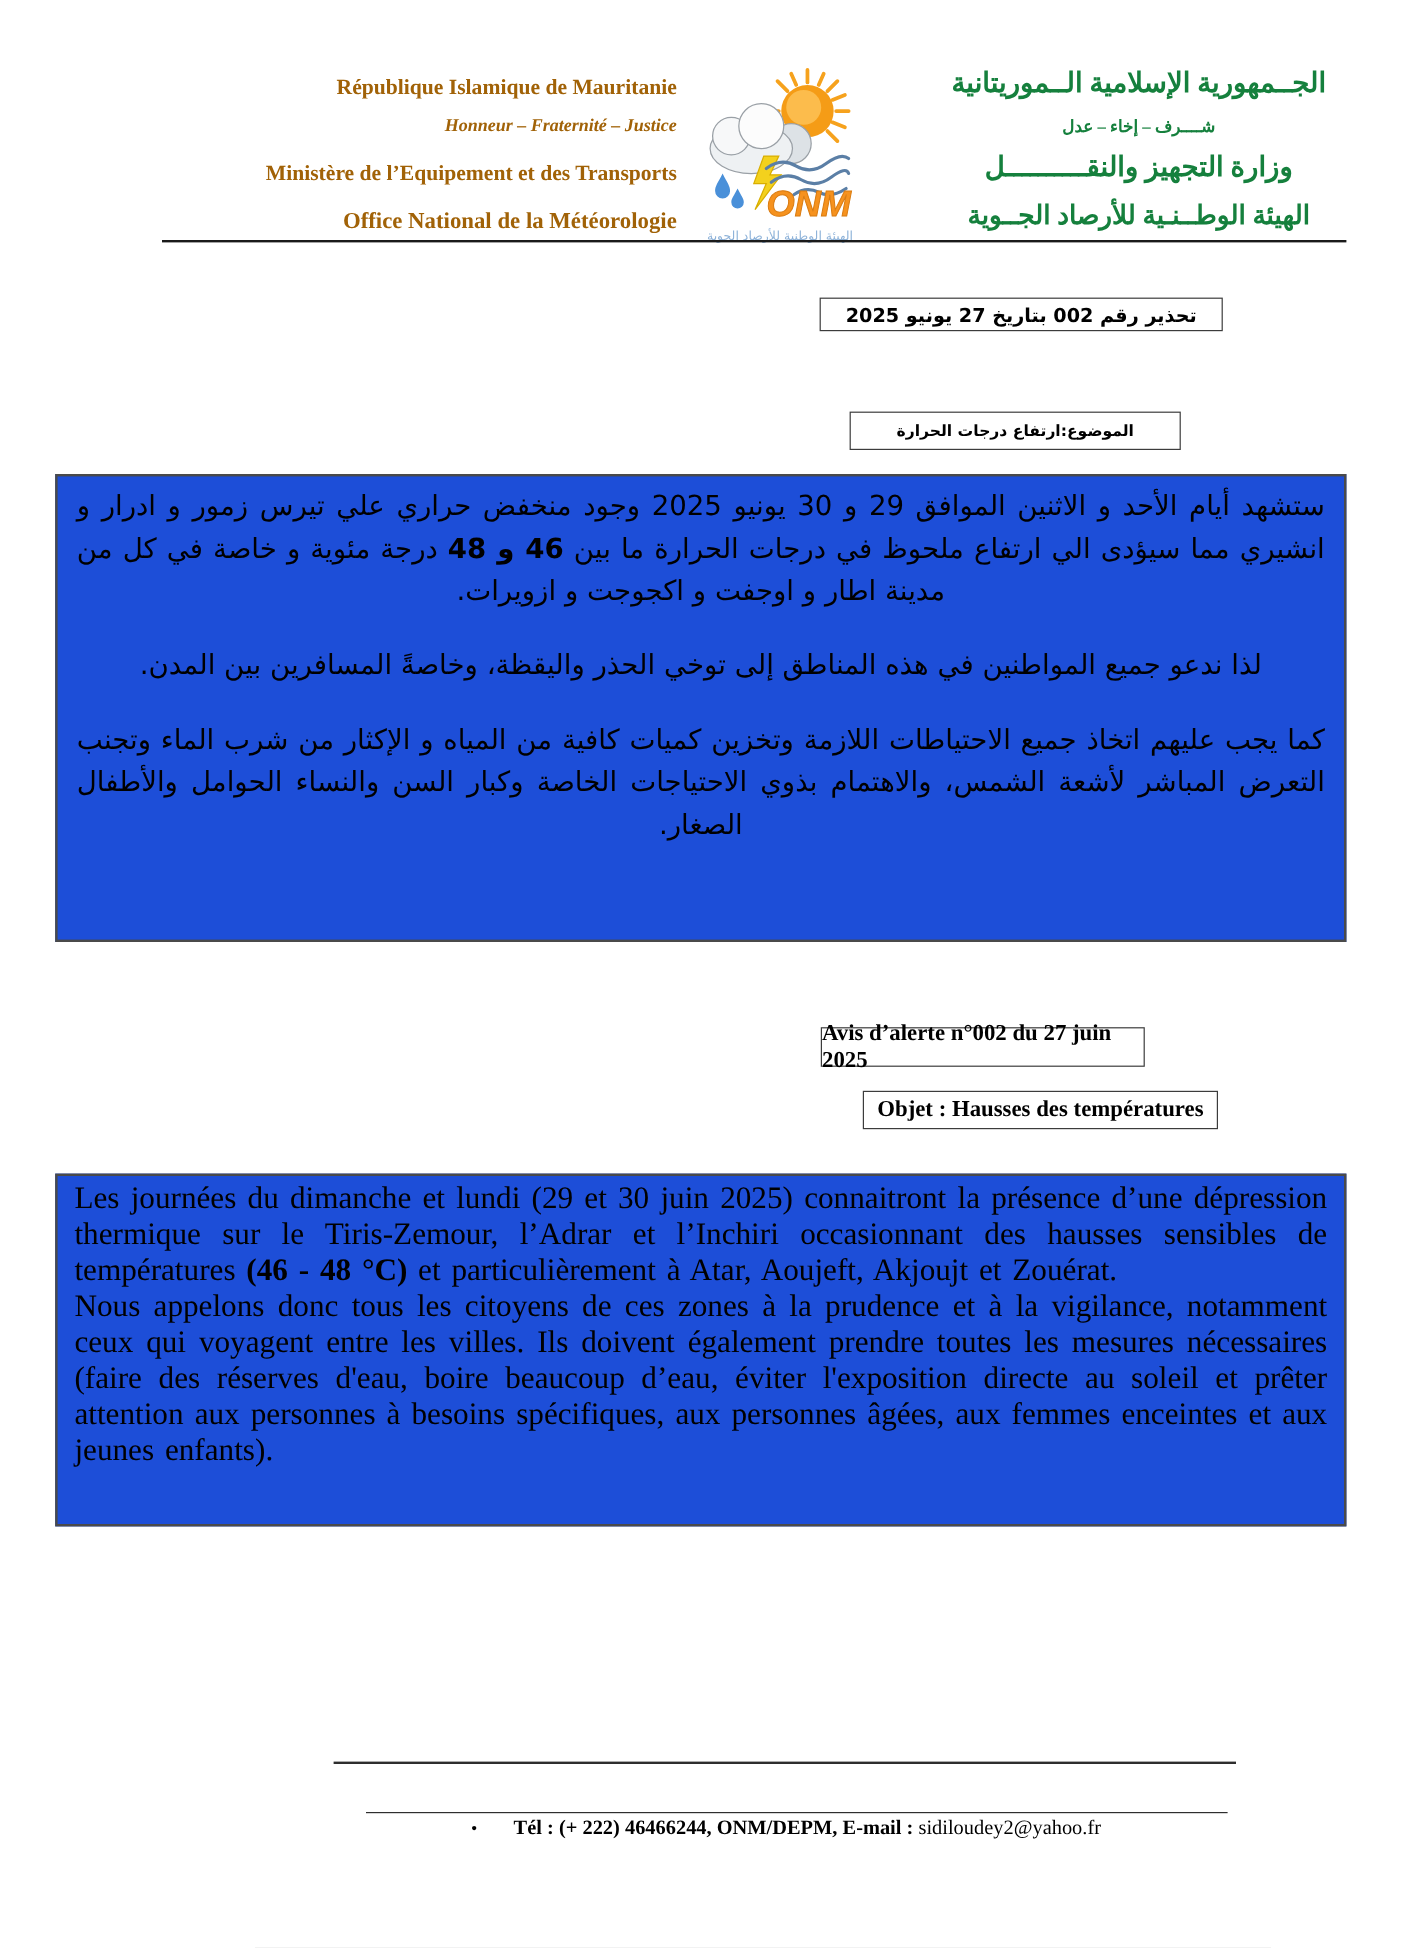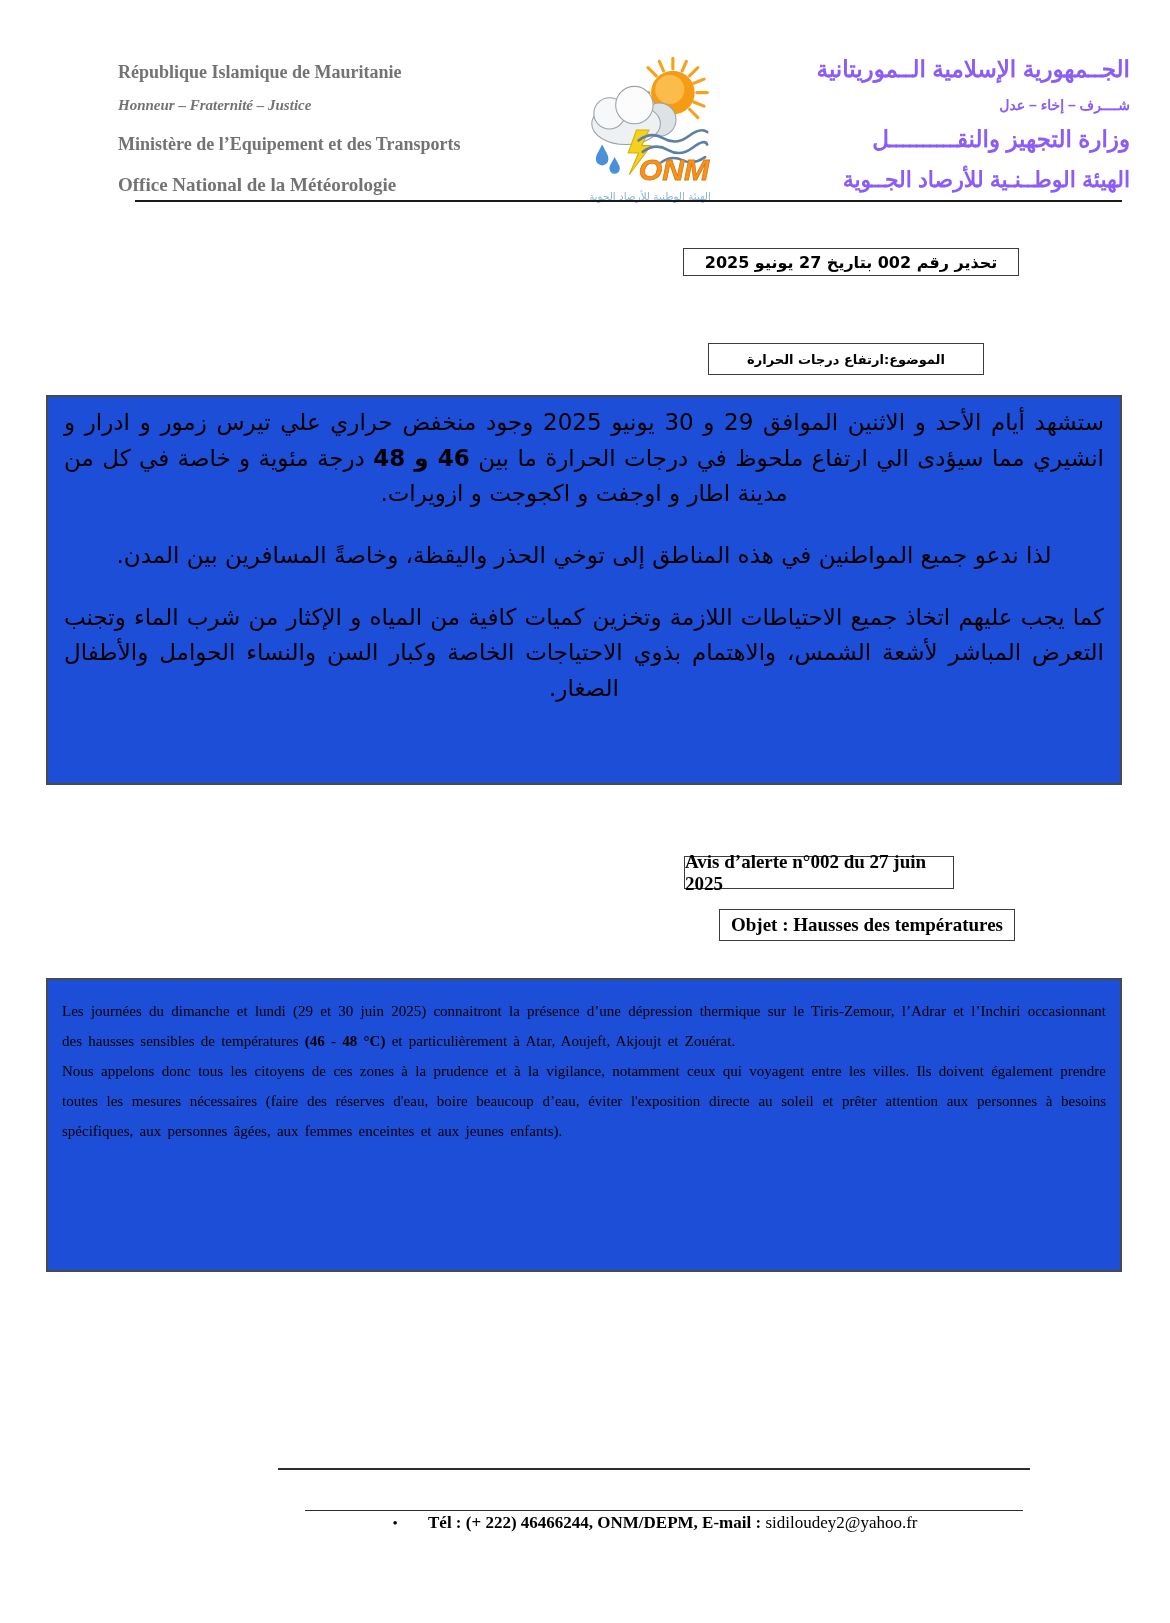--- a/index.html
+++ b/index.html
@@ -3,29 +3,29 @@
 <meta charset="utf-8">
 <style>
   html,body{margin:0;padding:0;background:#e9e9e9;}
   .page{
     position:relative;width:1170px;height:1623px;margin:0 auto;
     background:#ffffff;color:#000;
     font-family:"Liberation Serif", serif;
     overflow:hidden;
   }
   
-  .hdr-left{position:absolute;left:118px;width:446px;text-align:left;
-    color:#737373;font-weight:bold;}
+  .hdr-left{position:absolute;left:118px;width:446px;text-align:right;
+    color:#a16207;font-weight:bold;}
   .hl1{top:62px;font-size:18px;}
   .hl2{top:97px;font-size:15px;font-style:italic;}
   .hl3{top:134px;font-size:18px;}
   .hl4{top:174px;font-size:19px;}
-  .hdr-right{position:absolute;left:768px;width:362px;
-    color:#8b5cf6;font-weight:bold;direction:rtl;
-    font-family:Liberation Sans, sans-serif;}
+  .hdr-right{position:absolute;left:768px;width:362px;text-align:center;
+    color:#15803d;font-weight:bold;direction:rtl;
+    font-family:Liberation Serif, serif;}
   .hr1{top:56px;font-size:23px;}
   .hr2{top:97px;font-size:14px;}
   .hr3{top:126px;font-size:23px;}
   .hr4{top:167px;font-size:22px;}
   .logo-wrap{position:absolute;left:572px;top:50px;width:156px;height:158px;}
   .hdr-rule{position:absolute;left:135px;top:200px;width:987px;height:2px;background:#1a1a1a;}
 
   
   .tbox{position:absolute;border:2px solid #3c3c3c;background:#fff;
     display:flex;align-items:center;justify-content:center;
@@ -37,21 +37,21 @@
   .box-subject-fr{left:719px;top:909px;width:296px;height:32px;font-size:19px;border-width:1.5px;}
 
   
   .bodybox{position:absolute;border:2px solid #4a4a4a;background:#1d4ed8;
     box-sizing:border-box;overflow:hidden;}
   .ar-body{left:46px;top:395px;width:1076px;height:390px;
     direction:rtl;font-family:"DejaVu Sans", sans-serif;
     font-size:23px;line-height:1.55;padding:8px 16px;}
   .ar-body p{margin:0 0 26px 0;text-align:justify;text-align-last:center;}
   .fr-body{left:46px;top:978px;width:1076px;height:294px;
-    font-size:15px;line-height:30px;padding:16px 14px;word-spacing:2.5px;}
+    font-size:26px;line-height:30px;padding:4px 14px;word-spacing:2.5px;}
   .fr-body p{margin:0;text-align:justify;}
   .b{font-weight:bold;}
 
   
   .foot-rule1{position:absolute;left:278px;top:1468px;width:752px;height:2px;background:#2e2e2e;}
   .foot-rule2{position:absolute;left:305px;top:1510px;width:718px;height:1px;background:#2e2e2e;}
   .foot-line{position:absolute;left:280px;top:1513px;width:750px;text-align:center;
     font-size:17px;white-space:nowrap;}
   .foot-line .bullet{font-size:15px;margin-right:26px;}
   .foot-line .contact{font-weight:bold;}

